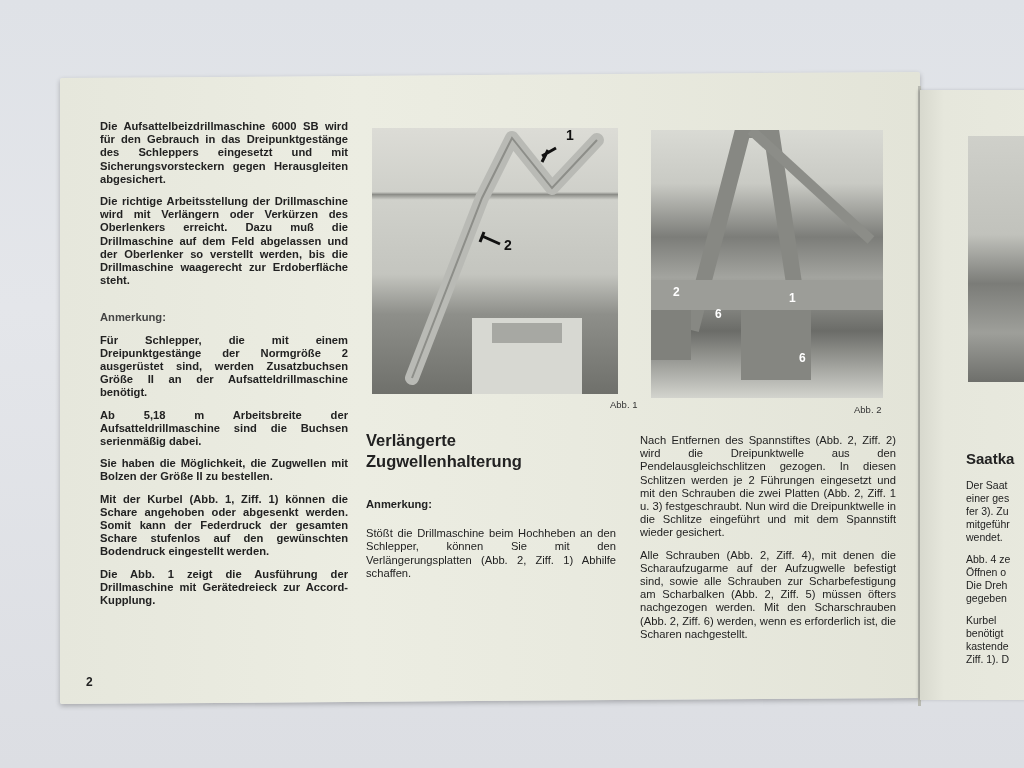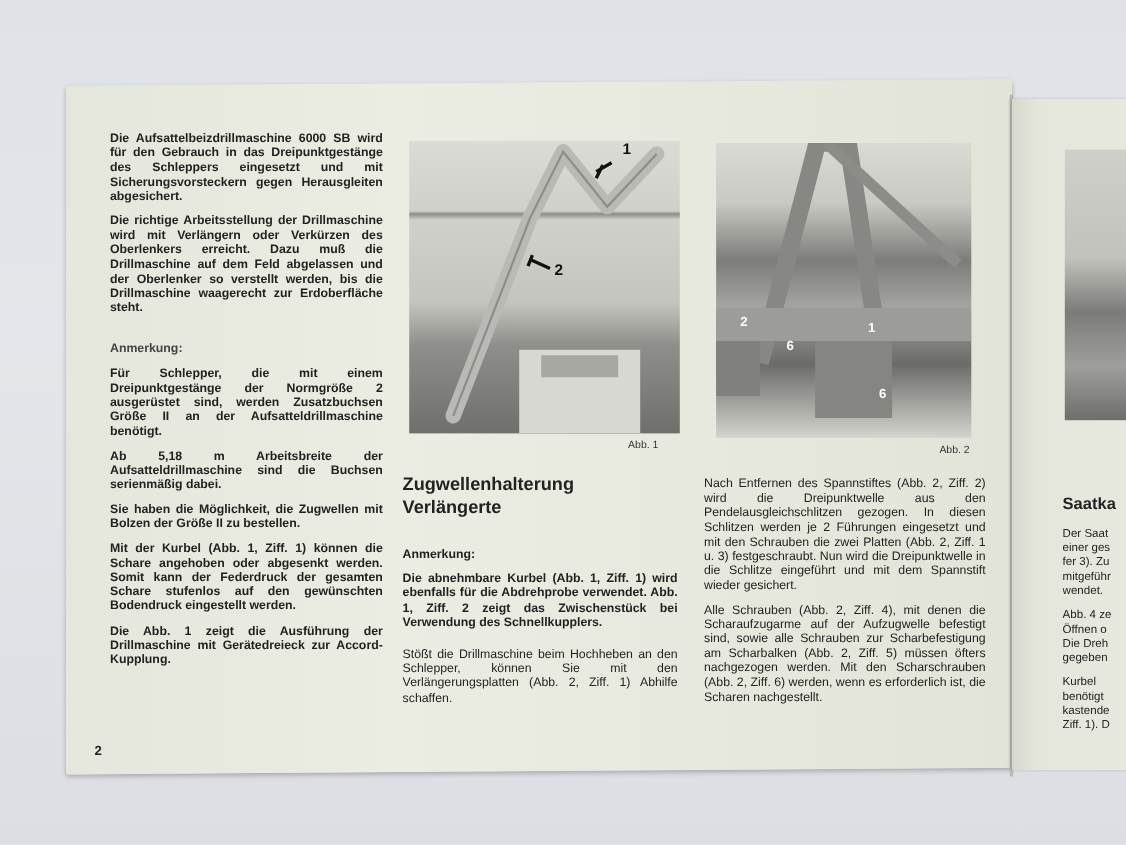--- a/index.html
+++ b/index.html
@@ -36,21 +36,21 @@
   .section-title { font-size:16.5px; line-height:21px; font-weight:bold; margin:0 0 26px 0; text-align:left; }
   .subhead { font-weight:bold; margin-bottom:9px; }
   .col2 p.plain { margin-top:16px; }
 
   .figure { position:absolute; background:#9a9b96; overflow:hidden; }
   .fig1 { left:372px; top:128px; width:246px; height:266px; background: linear-gradient(180deg,#dcdcd6 0%,#cfd0ca 24%,#8c8d88 25%,#d0d1cb 27%,#c4c5bf 55%,#8e8f8a 70%,#6f706b 100%); }
   .fig2 { left:651px; top:130px; width:232px; height:268px; background: linear-gradient(180deg,#d9dad4 0%,#c9cac4 20%,#7c7d79 40%,#a3a49f 55%,#6b6c68 75%,#d3d4ce 100%); }
   .fig3 { left:968px; top:136px; width:60px; height:246px; background: linear-gradient(180deg,#cfd0ca 0%,#c1c2bc 40%,#7b7c78 60%,#9e9f9a 80%,#6e6f6b 100%); }
   .figure svg { position:absolute; left:0; top:0; }
   .caption { position:absolute; font-size:9.5px; color:#333; }
-  .cap1 { left:571px; top:399px; }
+  .cap1 { left:610px; top:399px; }
   .cap2 { left:854px; top:404px; }
   .page-num { position:absolute; left:86px; top:675px; font-size:12px; font-weight:bold; }
   .col4 h3 { font-size:15px; margin:0 0 14px 0; white-space:nowrap; }
   .col4 p { margin:0 0 9px 0; white-space:nowrap; font-size:10.5px; line-height:13px; }
 </style>
 </head>
 <body>
 
 <div class="page-left"></div>
 <div class="fold"></div>
@@ -92,25 +92,24 @@
     <text x="22" y="166" font-size="12" font-weight="bold" fill="#fff">2</text>
     <text x="138" y="172" font-size="12" font-weight="bold" fill="#fff">1</text>
     <text x="64" y="188" font-size="12" font-weight="bold" fill="#fff">6</text>
     <text x="148" y="232" font-size="12" font-weight="bold" fill="#fff">6</text>
   </svg>
 </div>
 <div class="caption cap2">Abb. 2</div>
 
 <div class="col col2">
   <div class="section-title">
+    <div>Verlängerte</div>
     <div>Zugwellenhalterung</div>
-    <div>Verlängerte</div>
   </div>
   <p class="subhead">Anmerkung:</p>
-  <p class="bold">Die abnehmbare Kurbel (Abb. 1, Ziff. 1) wird ebenfalls für die Abdrehprobe verwendet. Abb. 1, Ziff. 2 zeigt das Zwischenstück bei Verwendung des Schnellkupplers.</p>
   <p class="plain">Stößt die Drillmaschine beim Hochheben an den Schlepper, können Sie mit den Verlängerungsplatten (Abb. 2, Ziff. 1) Abhilfe schaffen.</p>
 </div>
 
 <div class="col col3">
   <p>Nach Entfernen des Spannstiftes (Abb. 2, Ziff. 2) wird die Dreipunktwelle aus den Pendelausgleichschlitzen gezogen. In diesen Schlitzen werden je 2 Führungen eingesetzt und mit den Schrauben die zwei Platten (Abb. 2, Ziff. 1 u. 3) festgeschraubt. Nun wird die Dreipunktwelle in die Schlitze eingeführt und mit dem Spannstift wieder gesichert.</p>
   <p>Alle Schrauben (Abb. 2, Ziff. 4), mit denen die Scharaufzugarme auf der Aufzugwelle befestigt sind, sowie alle Schrauben zur Scharbefestigung am Scharbalken (Abb. 2, Ziff. 5) müssen öfters nachgezogen werden. Mit den Scharschrauben (Abb. 2, Ziff. 6) werden, wenn es erforderlich ist, die Scharen nachgestellt.</p>
 </div>
 
 <div class="figure fig3"></div>
 <div class="col col4">

